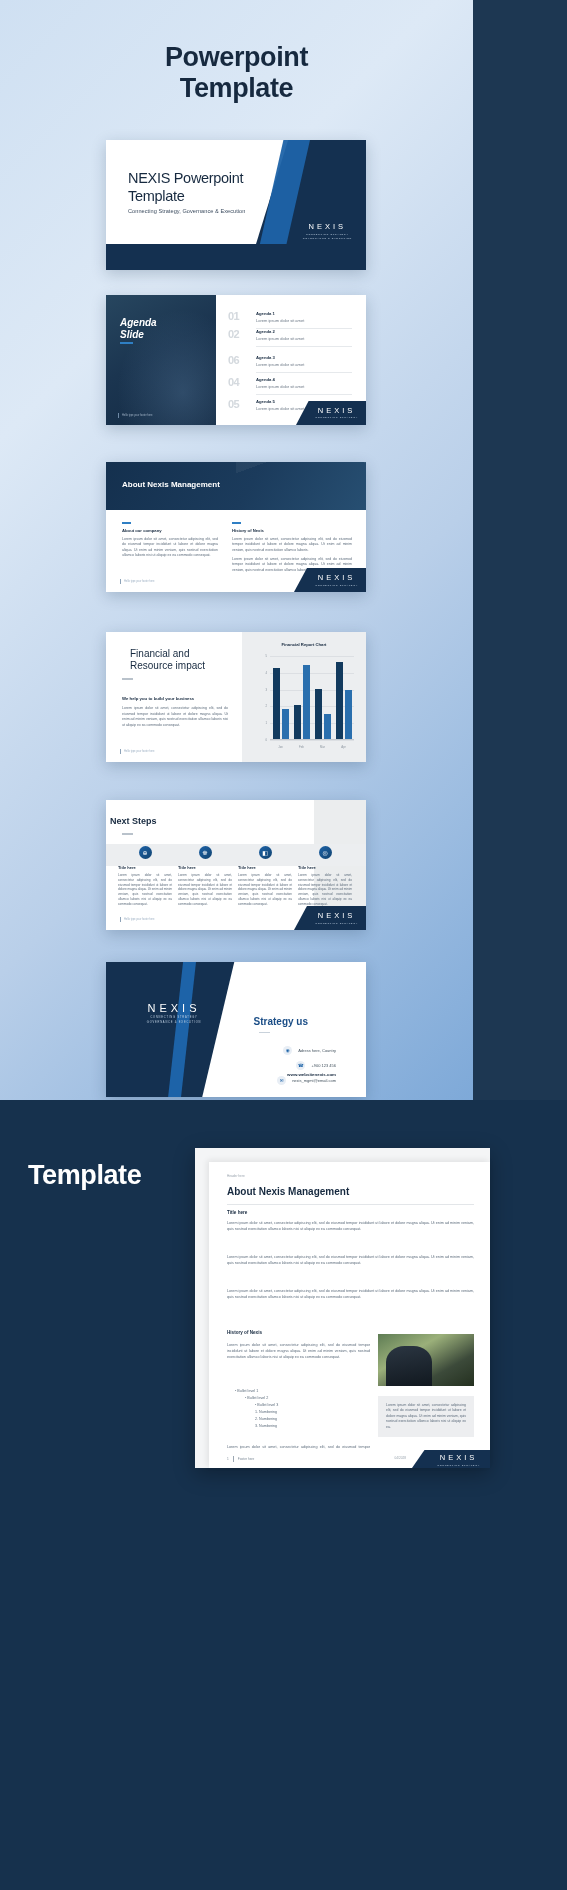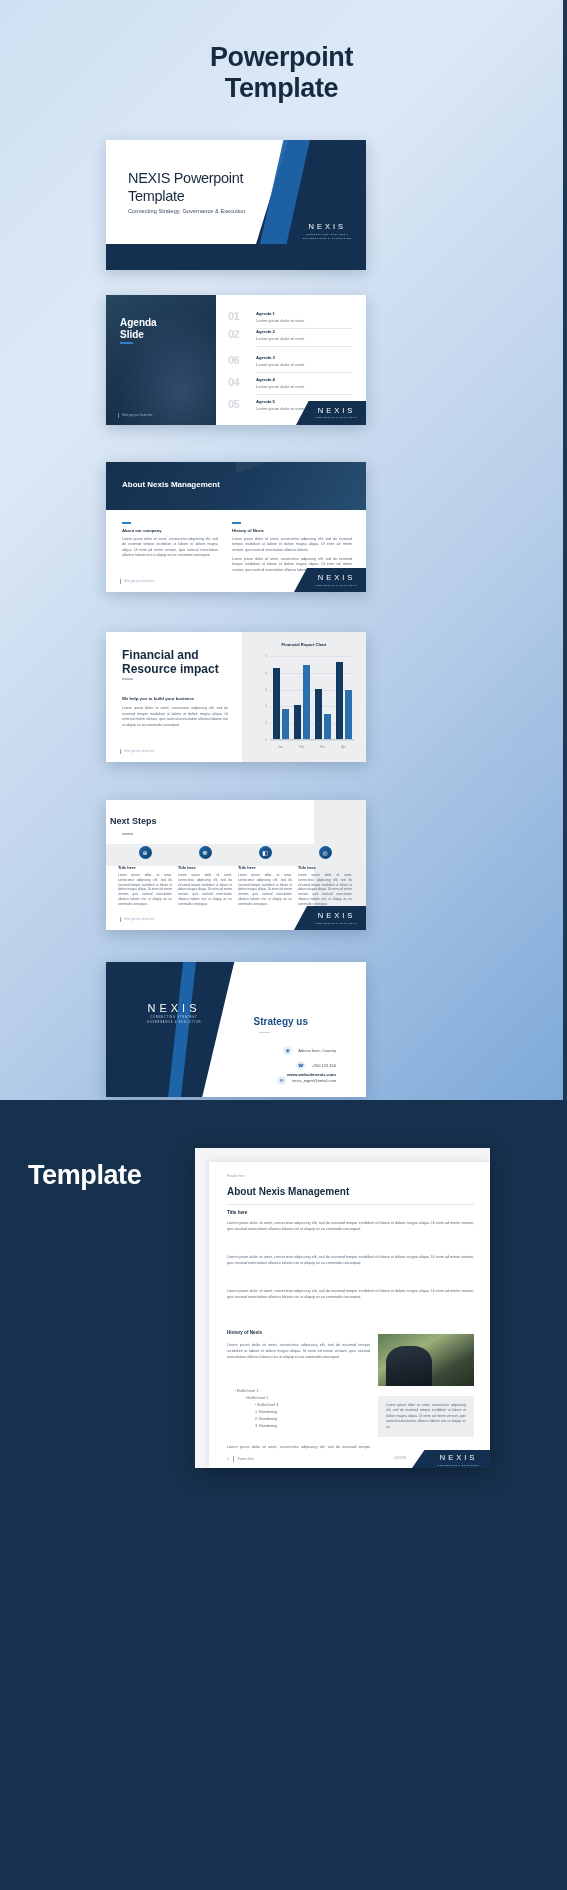--- a/index.html
+++ b/index.html
@@ -6,21 +6,21 @@
   html,body { width:567px; height:1890px; }
   body {
     font-family: "Liberation Sans", sans-serif;
     background: #1d3752;
     overflow:hidden;
     position:relative;
   }
 
   
   #ppt-panel{
-    position:absolute; left:0; top:0; width:563px; height:1100px;
+    position:absolute; left:0; top:0; width:473px; height:1100px;
     background: linear-gradient(135deg,#cfe0f2 0%, #dde9f6 28%, #b9cfe9 62%, #7ea9d8 100%);
   }
   #word-panel{
     position:absolute; left:0; top:1100px; width:567px; height:790px;
     background:#16314d;
   }
   #word-panel:before{
     content:""; position:absolute; left:0; top:0; width:567px; height:0px;
   }
 
@@ -76,21 +76,21 @@
   #s2 .left{
     position:absolute; left:0; top:0; width:110px; height:100%;
     background:linear-gradient(150deg,#27465f 0%,#1b3550 45%,#132a43 100%);
   }
   #s2 .left:after{
     content:""; position:absolute; inset:0;
     background:radial-gradient(ellipse at 70% 75%, rgba(120,160,200,.25), rgba(0,0,0,0) 60%);
   }
   #s2 .left h2{
     position:absolute; left:14px; top:22px; font-size:10px; color:#fff;
-    font-weight:bold; line-height:1.2; z-index:2;
+    font-weight:bold; line-height:1.2; z-index:2;font-style:italic;
   }
   #s2 .left .uline{
     position:absolute; left:14px; top:47px; width:13px; height:2px; background:#2f7fc4; z-index:2;
   }
   #s2 .right{ position:absolute; left:110px; top:0; right:0; height:100%; background:#fff;}
   .ag-row{ position:absolute; left:12px; right:14px; height:20px; }
   .ag-row .num{
     position:absolute; left:0; top:1px; font-size:11px; color:#d4d9de; font-weight:bold;
     letter-spacing:-.5px;
   }
@@ -139,22 +139,22 @@
   .dcorner-logo{
     position:absolute; right:0; bottom:0; width:72px; height:24px; background:#143050;
     clip-path:polygon(18% 0,100% 0,100% 100%,0 100%);
   }
   .dcorner-logo .logo{ position:absolute; right:8px; top:5px;}
 
   
   #s4{ top:632px; }
   #s4 .lpane{ position:absolute; left:0; top:0; width:136px; height:100%; background:#fff;}
   #s4 .rpane{ position:absolute; left:136px; top:0; right:0; height:100%; background:#eceef0;}
-  #s4 h2{ position:absolute; left:16px; top:16px; width:110px;
-          font-size:12px; font-weight:bold; color:#16293f; line-height:1.2;}
+  #s4 h2{ position:absolute; left:24px; top:16px; width:110px;
+          font-size:10px; font-weight:normal; color:#16293f; line-height:1.2;}
   #s4 .tick{ position:absolute; left:16px; top:46px; width:11px; height:1.6px; background:#b9c2cb;}
   #s4 .lead{ position:absolute; left:16px; top:64px; font-size:4.3px; font-weight:bold; color:#16293f;}
   #s4 .body{ position:absolute; left:16px; top:74px; width:106px; font-size:3.5px;
              color:#5c6b7b; line-height:1.6; text-align:justify;}
   .chart-title{ position:absolute; left:0; right:0; top:10px; text-align:center;
                 font-size:4.2px; font-weight:bold; color:#16293f;}
   .chart{ position:absolute; left:28px; right:12px; top:24px; bottom:22px;}
   .chart .yt{ position:absolute; right:3px; font-size:2.8px; color:#8a949e; transform:translateY(-50%);}
   .chart .grid{ position:absolute; left:0; right:0; height:1px; background:#dcdfe3;}
   .chart .axis{ position:absolute; left:0; right:0; bottom:0; height:1px; background:#c3c8ce;}

